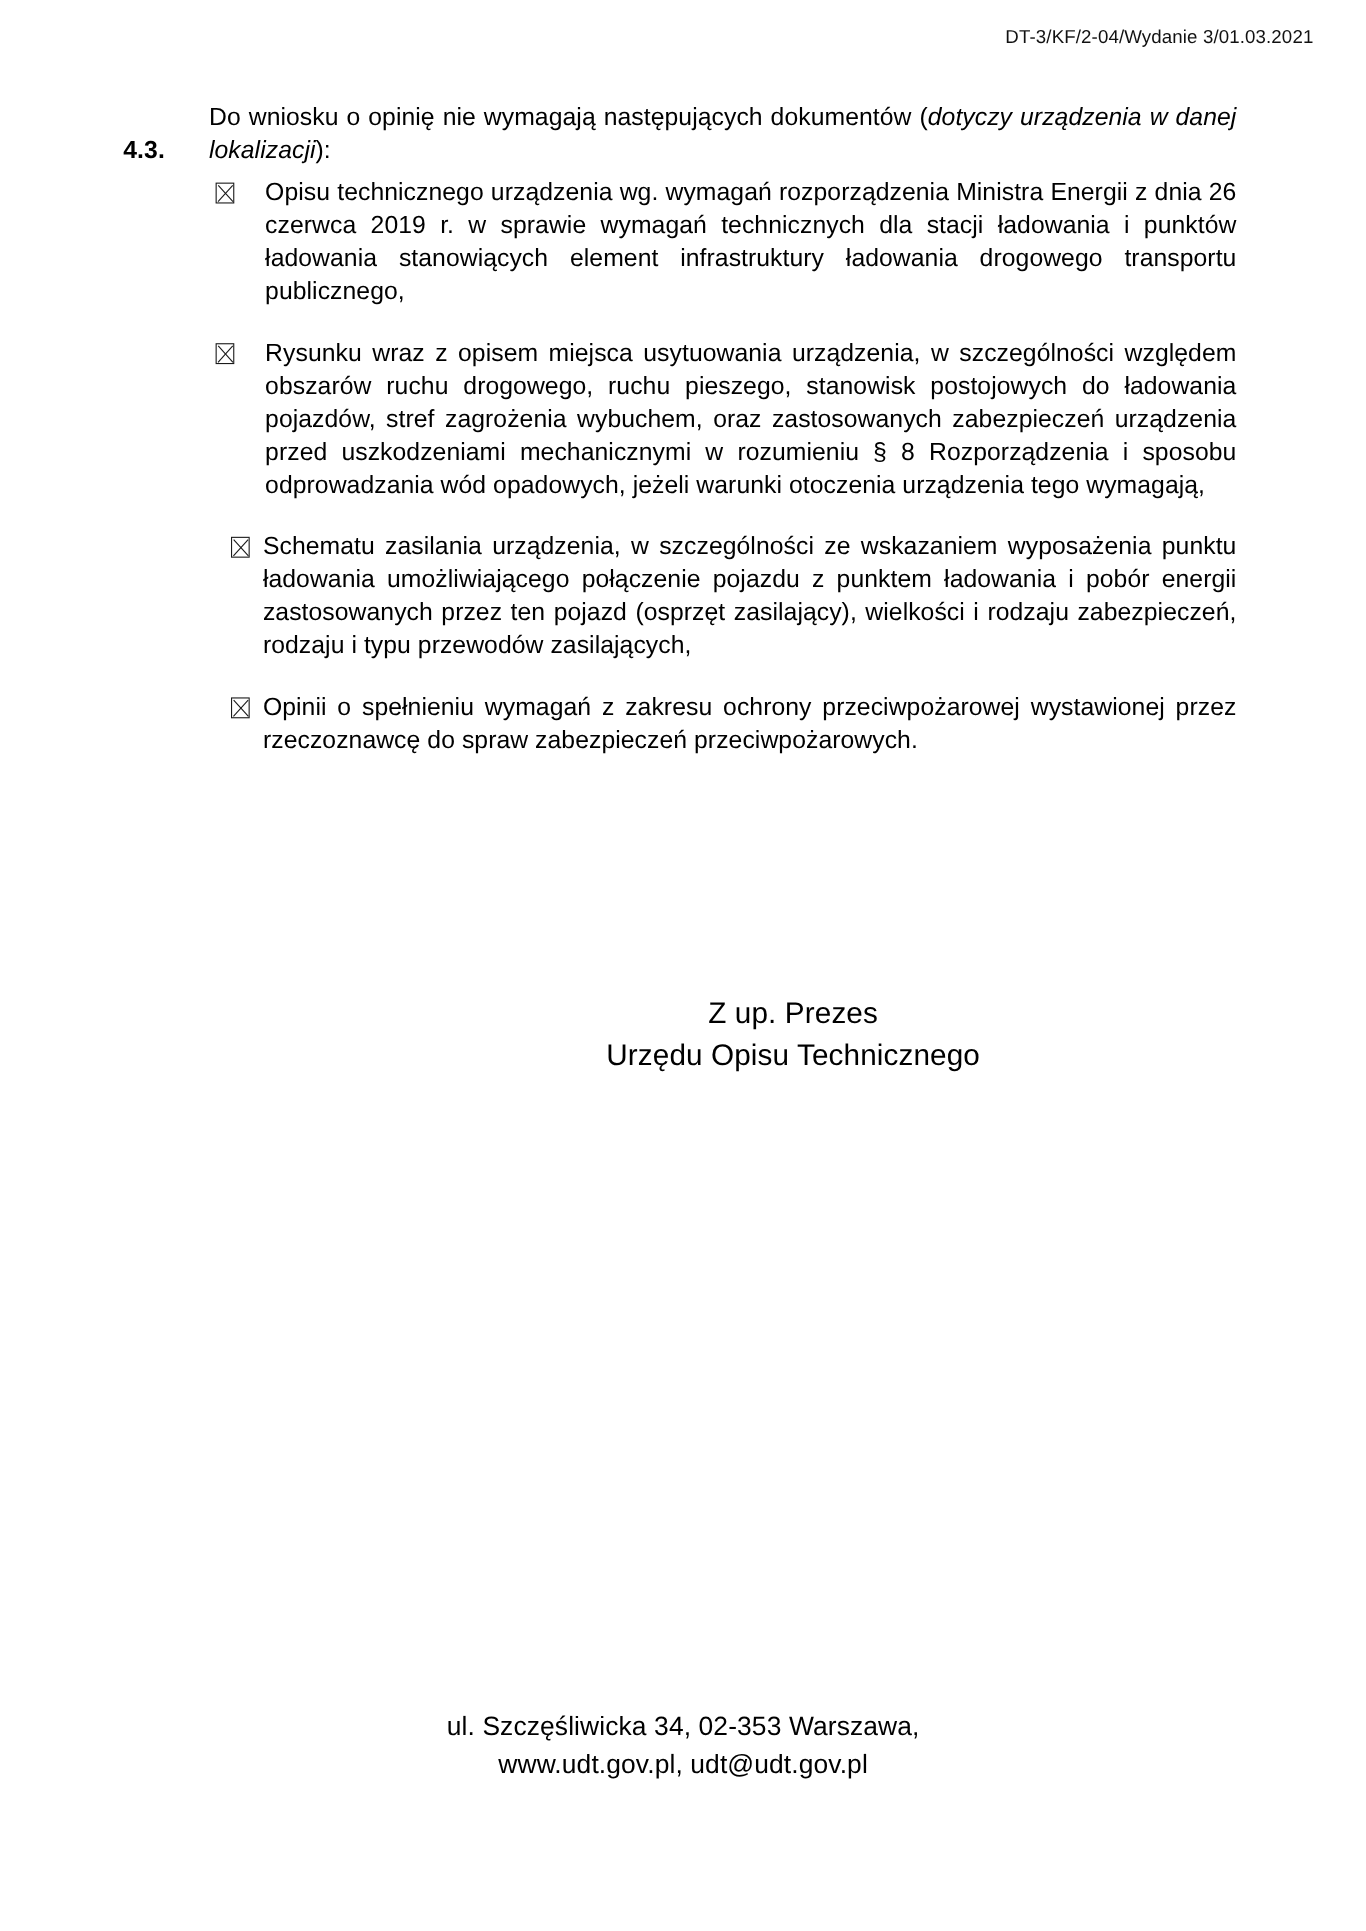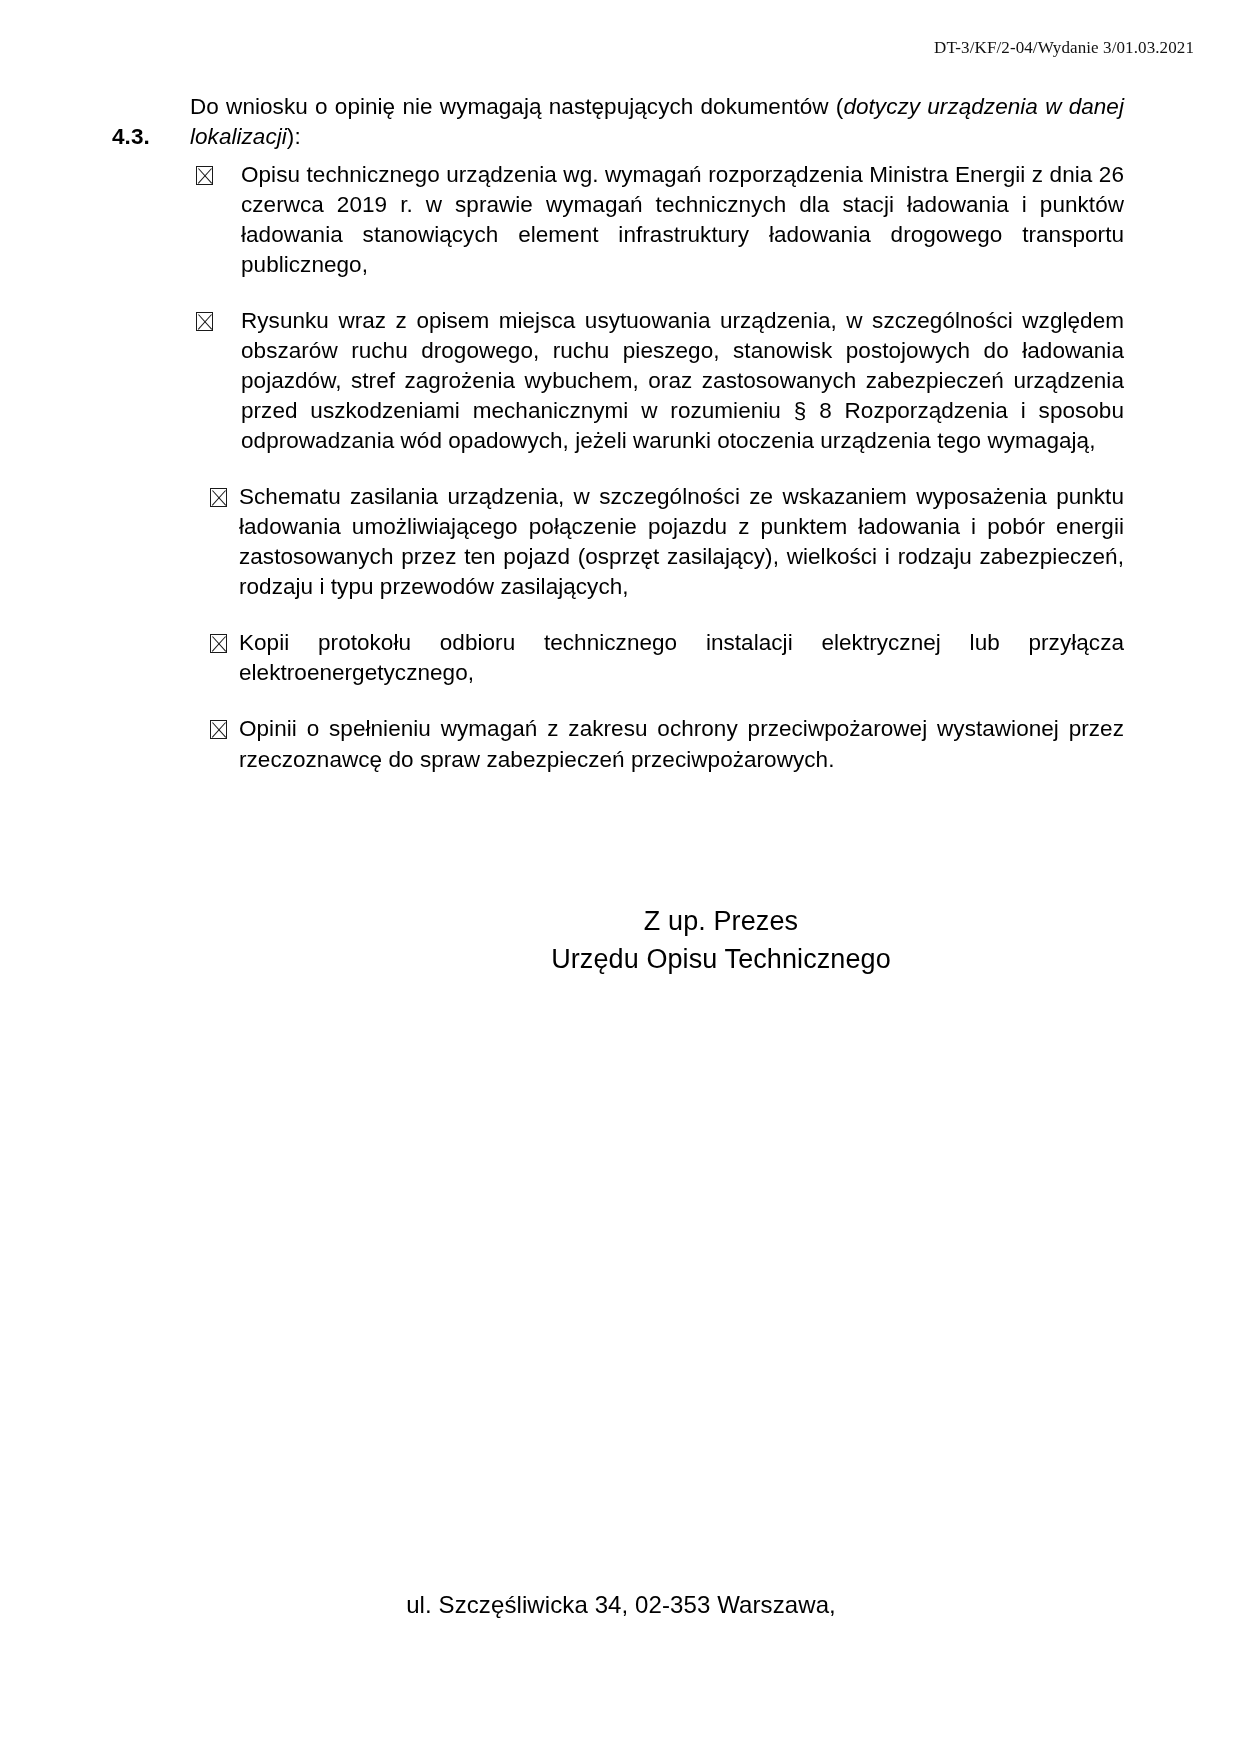--- a/index.html
+++ b/index.html
@@ -15,23 +15,23 @@
     background: #ffffff;
     box-sizing: border-box;
     font-family: "Liberation Sans", sans-serif;
     color: #000000;
     overflow: hidden;
   }
 
   
   .doc-header {
     position: absolute;
-    top: 38px;
+    top: 24px;
     right: 48px;
-    font-family: Liberation Serif, serif;
+    font-family: Liberation Sans, sans-serif;
     font-size: 17px;
     line-height: 1.2;
     letter-spacing: 0.1px;
     color: #111111;
     white-space: nowrap;
     text-align: right;
   }
 
   
   .clause {
@@ -184,36 +184,33 @@
     <div class="doc-item indent-wide">
       <span class="bullet-box"></span>
       <span class="item-text">Rysunku wraz z opisem miejsca usytuowania urządzenia, w szczególności względem obszarów ruchu drogowego, ruchu pieszego, stanowisk postojowych do ładowania pojazdów, stref zagrożenia wybuchem, oraz zastosowanych zabezpieczeń urządzenia przed uszkodzeniami mechanicznymi w rozumieniu § 8 Rozporządzenia i sposobu odprowadzania wód opadowych, jeżeli warunki otoczenia urządzenia tego wymagają,</span>
     </div>
 
     <div class="doc-item indent-narrow">
       <span class="bullet-box"></span>
       <span class="item-text">Schematu zasilania urządzenia, w szczególności ze wskazaniem wyposażenia punktu ładowania umożliwiającego połączenie pojazdu z punktem ładowania i pobór energii zastosowanych przez ten pojazd (osprzęt zasilający), wielkości i rodzaju zabezpieczeń, rodzaju i typu przewodów zasilających,</span>
     </div>
 
-    <div class="doc-item indent-narrow">
-      <span class="bullet-box"></span>
-      <span class="item-text">Kopii protokołu odbioru technicznego instalacji elektrycznej lub przyłącza elektroenergetycznego,</span>
-    </div>
 
     <div class="doc-item indent-narrow">
       <span class="bullet-box"></span>
       <span class="item-text">Opinii o spełnieniu wymagań z zakresu ochrony przeciwpożarowej wystawionej przez rzeczoznawcę do spraw zabezpieczeń przeciwpożarowych.</span>
     </div>
 
   </div>
 
   <div class="signature">
     <span class="signature-inner">
       <span class="sig-line">Z up. Prezes</span>
       <span class="sig-line">Urzędu Opisu Technicznego</span>
     </span>
   </div>
 
   <div class="doc-footer">
     <span class="foot-line">ul. Szczęśliwicka 34, 02-353 Warszawa,</span>
+    <span class="foot-line">www.udt.gov.pl, udt@udt.gov.pl</span>
   </div>
 
 </div>
 
 </body></html>

